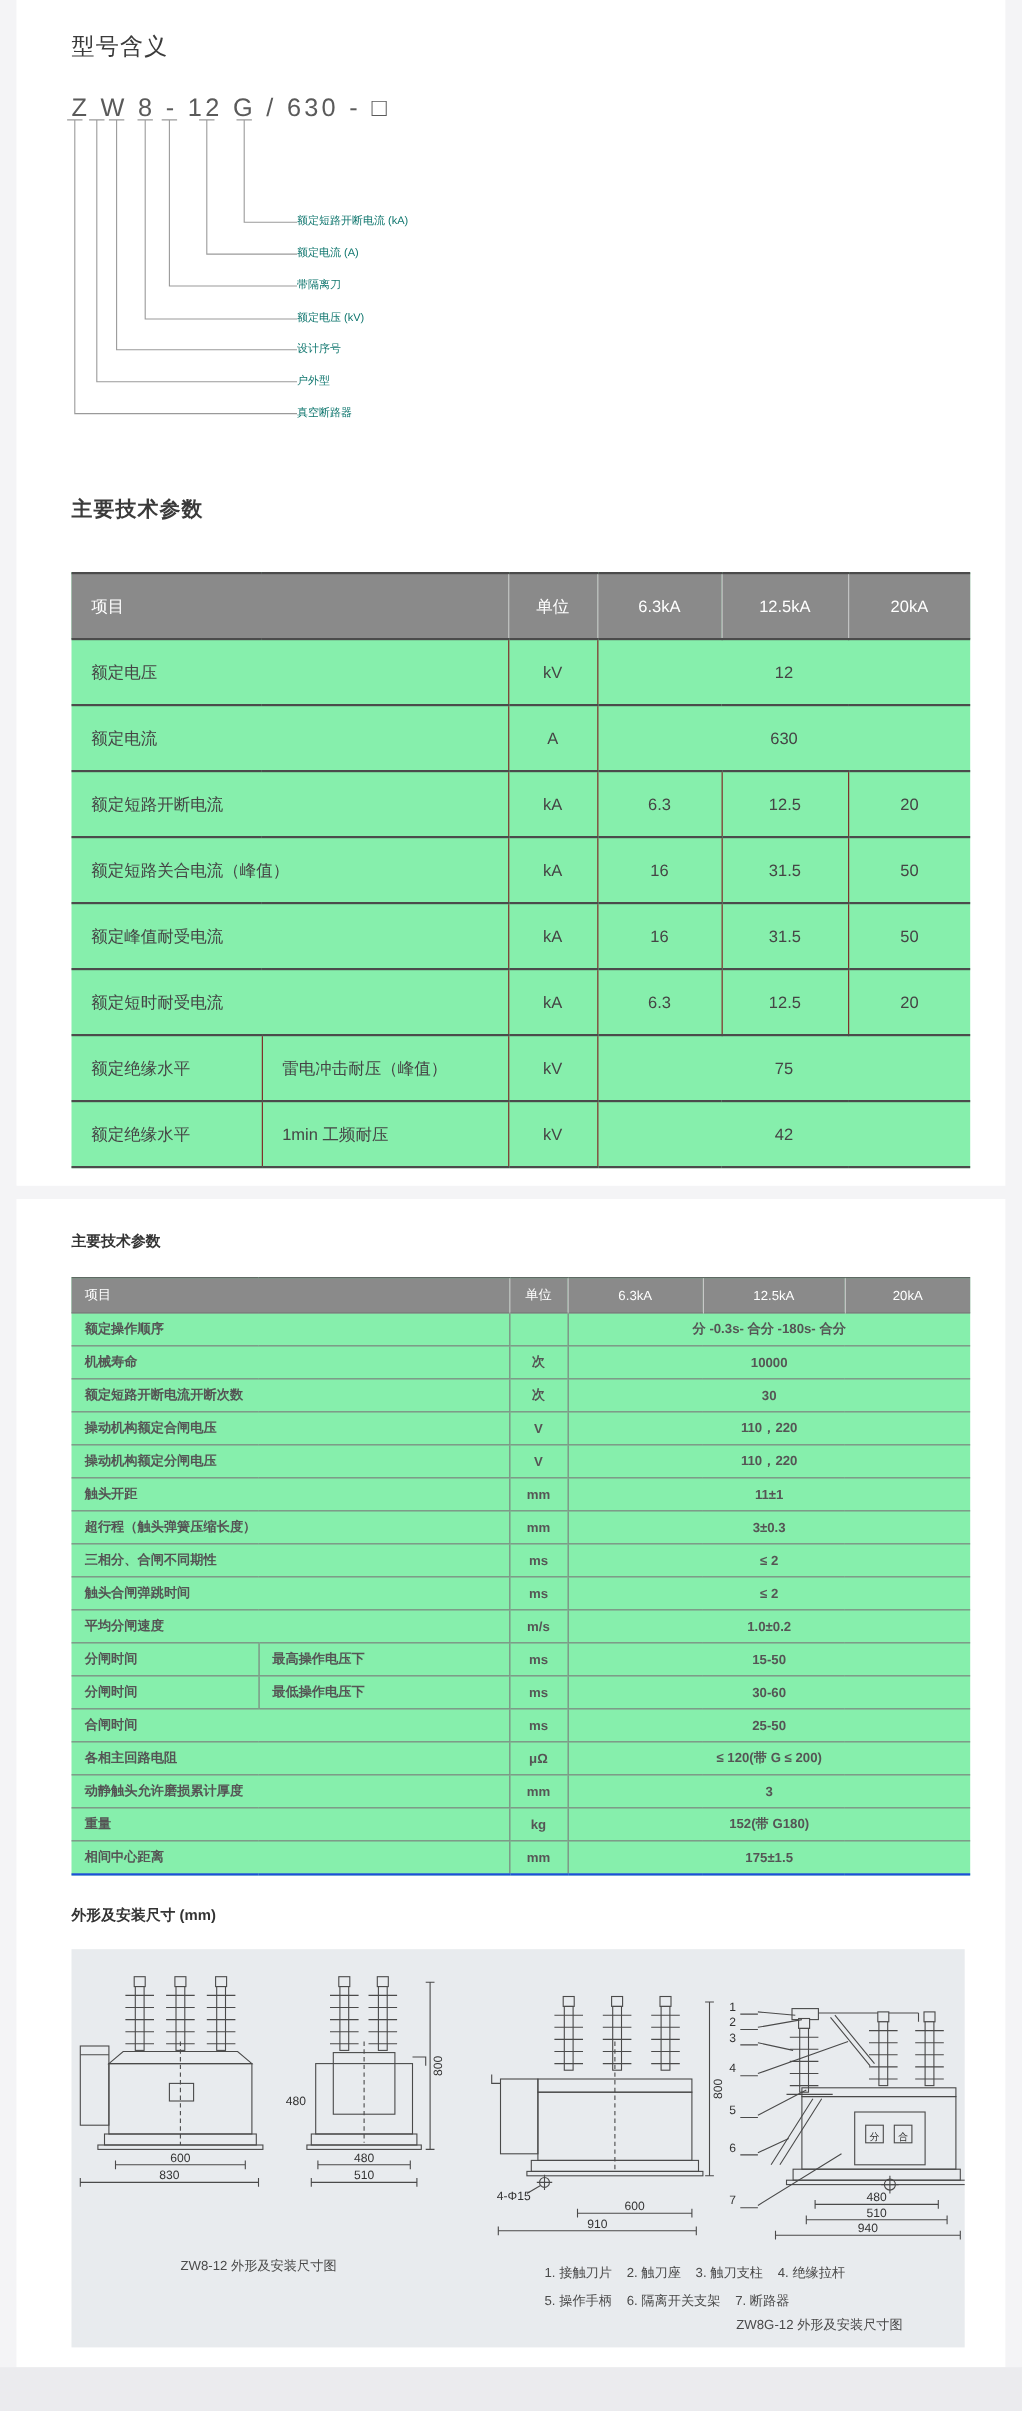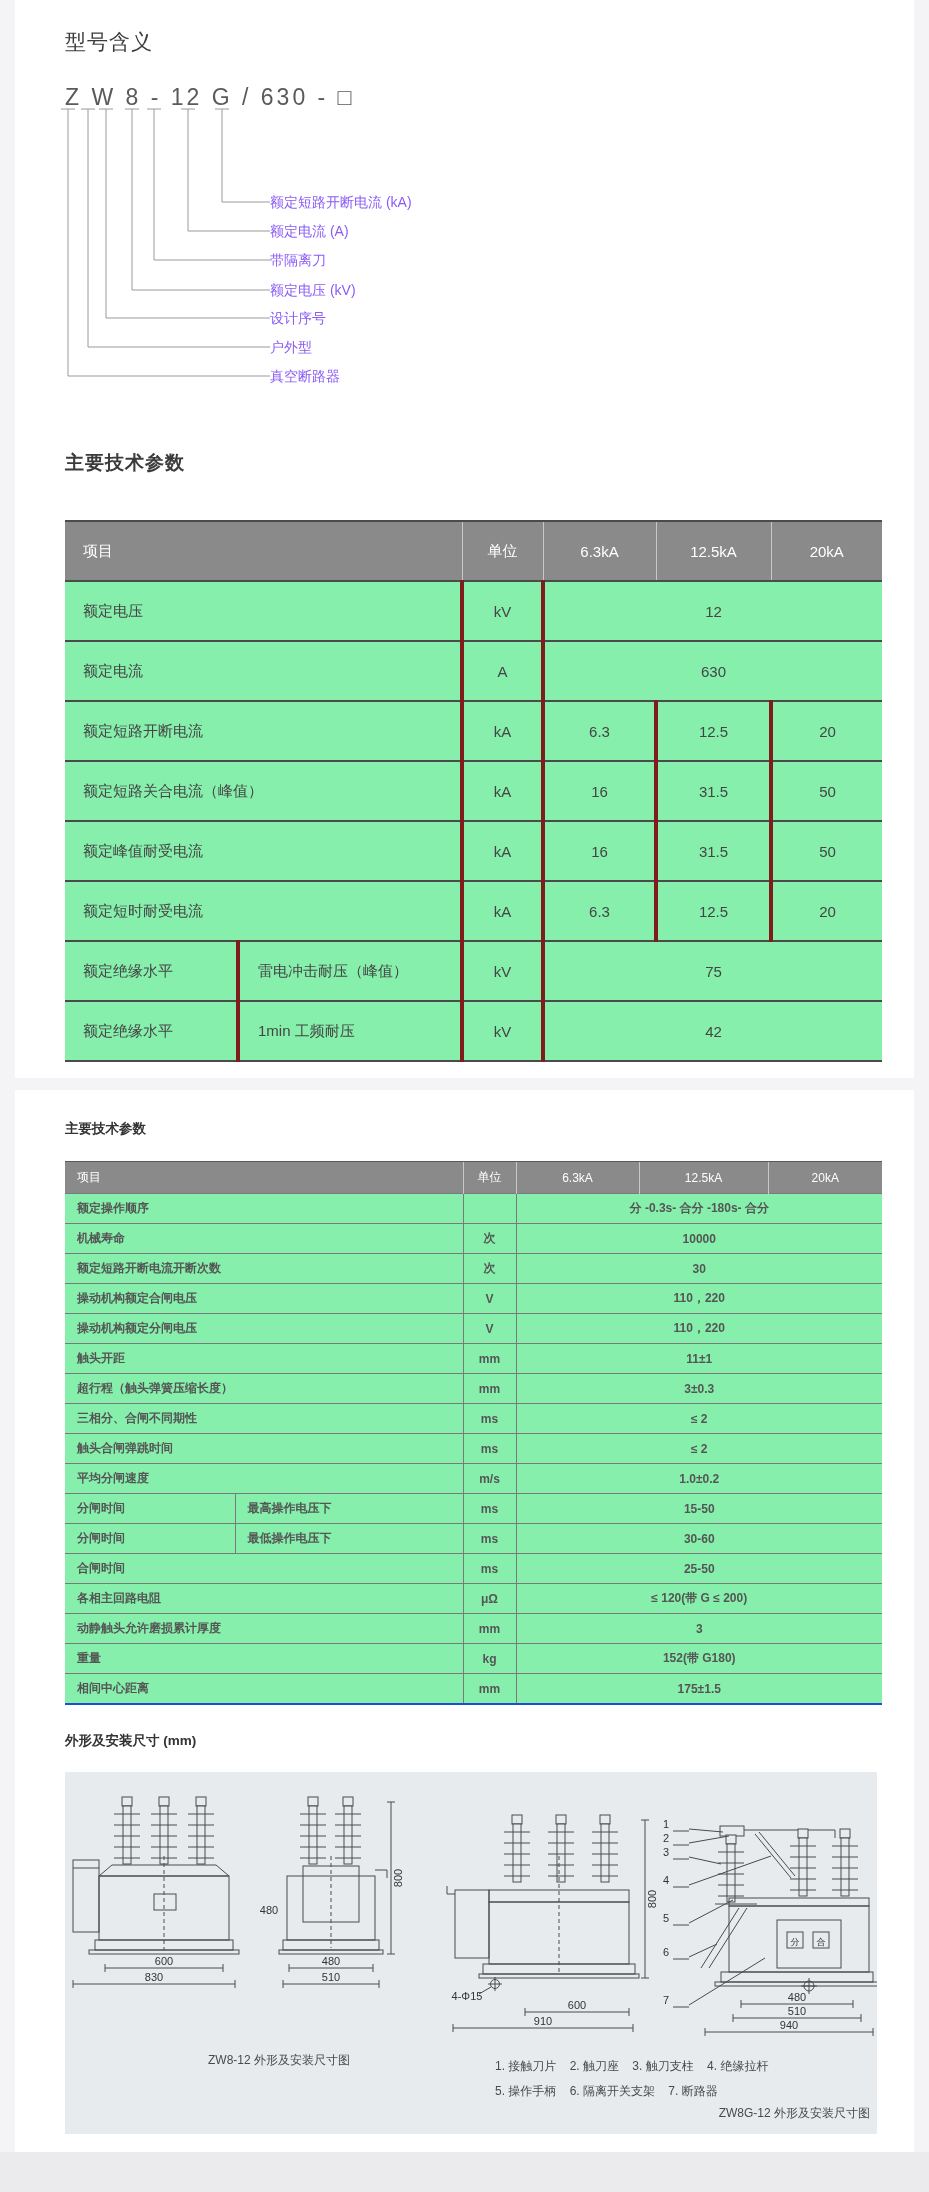--- a/index.html
+++ b/index.html
@@ -13,44 +13,44 @@
   #card1{top:0;height:1078px;}
   #card2{top:1090px;height:1062px;}
   #footer-band{position:absolute;left:0;top:2152px;width:929px;height:40px;background:#ebebee;}
 
   .h-big{position:absolute;left:50px;font-size:21px;font-weight:normal;color:#3b3b3b;letter-spacing:1px;}
   .h-mid{position:absolute;left:50px;font-size:19px;font-weight:bold;color:#3b3b3b;letter-spacing:1px;}
   .h-small{position:absolute;left:50px;font-size:13.5px;font-weight:bold;color:#333;}
 
   #model-code{position:absolute;left:50px;top:84px;font-size:23px;color:#5a5a5a;letter-spacing:3px;}
   #model-diagram{position:absolute;left:45px;top:106px;}
-  .mlabel{position:absolute;left:255px;font-size:14px;color:#8b5cf6;line-height:20px;}
+  .mlabel{position:absolute;left:255px;font-size:10px;color:#0f766e;line-height:20px;}
 
   table{border-collapse:collapse;table-layout:fixed;position:absolute;left:50px;width:817px;background:#86efac;}
   th{background:#8a8a8a;color:#fff;font-weight:normal;}
   .nm{text-align:left;padding-left:18px;}
   .ct{text-align:center;}
   #t1{top:520px;font-size:15px;color:#454545;}
   #t1 th{height:56px;font-size:15px;border-top:2px solid #4b4b4b;}
   #t1 td{height:56px;border-top:2px solid #4b4b4b;}
   #t1 tr:last-child td{border-bottom:2px solid #4b4b4b;}
-  #t1 td.vl{border-left:4px solid #7f1d1d;}
+  #t1 td.vl{border-left:1px solid #7f1d1d;}
   #t1 th.vl{border-left:1px solid #c8c8c8;}
   #t2{top:71px;font-size:12px;color:#555;}
   #t2 th{height:29px;font-size:12px;border-top:1px solid #5a5a5a;}
   #t2 td{height:27px;border-top:1px solid #7a7a7a;font-weight:bold;}
   #t2 tr:last-child td{border-bottom:2px solid #1d4ed8;}
   #t2 td.vl{border-left:1px solid #7a7a7a;}
   #t2 th.vl{border-left:1px solid #c8c8c8;}
   #t2 .nm{padding-left:12px;}
 
   #draw-box{position:absolute;left:50px;top:682px;width:812px;height:362px;background:#e8ebee;}
   .cap{position:absolute;font-size:12px;color:#4a4a4a;}
   .pre{white-space:pre;}
-  .ctr{text-align:right;}
+  .ctr{text-align:center;}
   svg text{font-family:"Liberation Sans","DejaVu Sans",sans-serif;}
 </style>
 </head>
 <body>
 
 <div class="card" id="card1">
 
   <div class="h-big" style="top:28px">型号含义</div>
 
   <div id="model-code">Z W 8 - 12 G / 630 - □</div>

